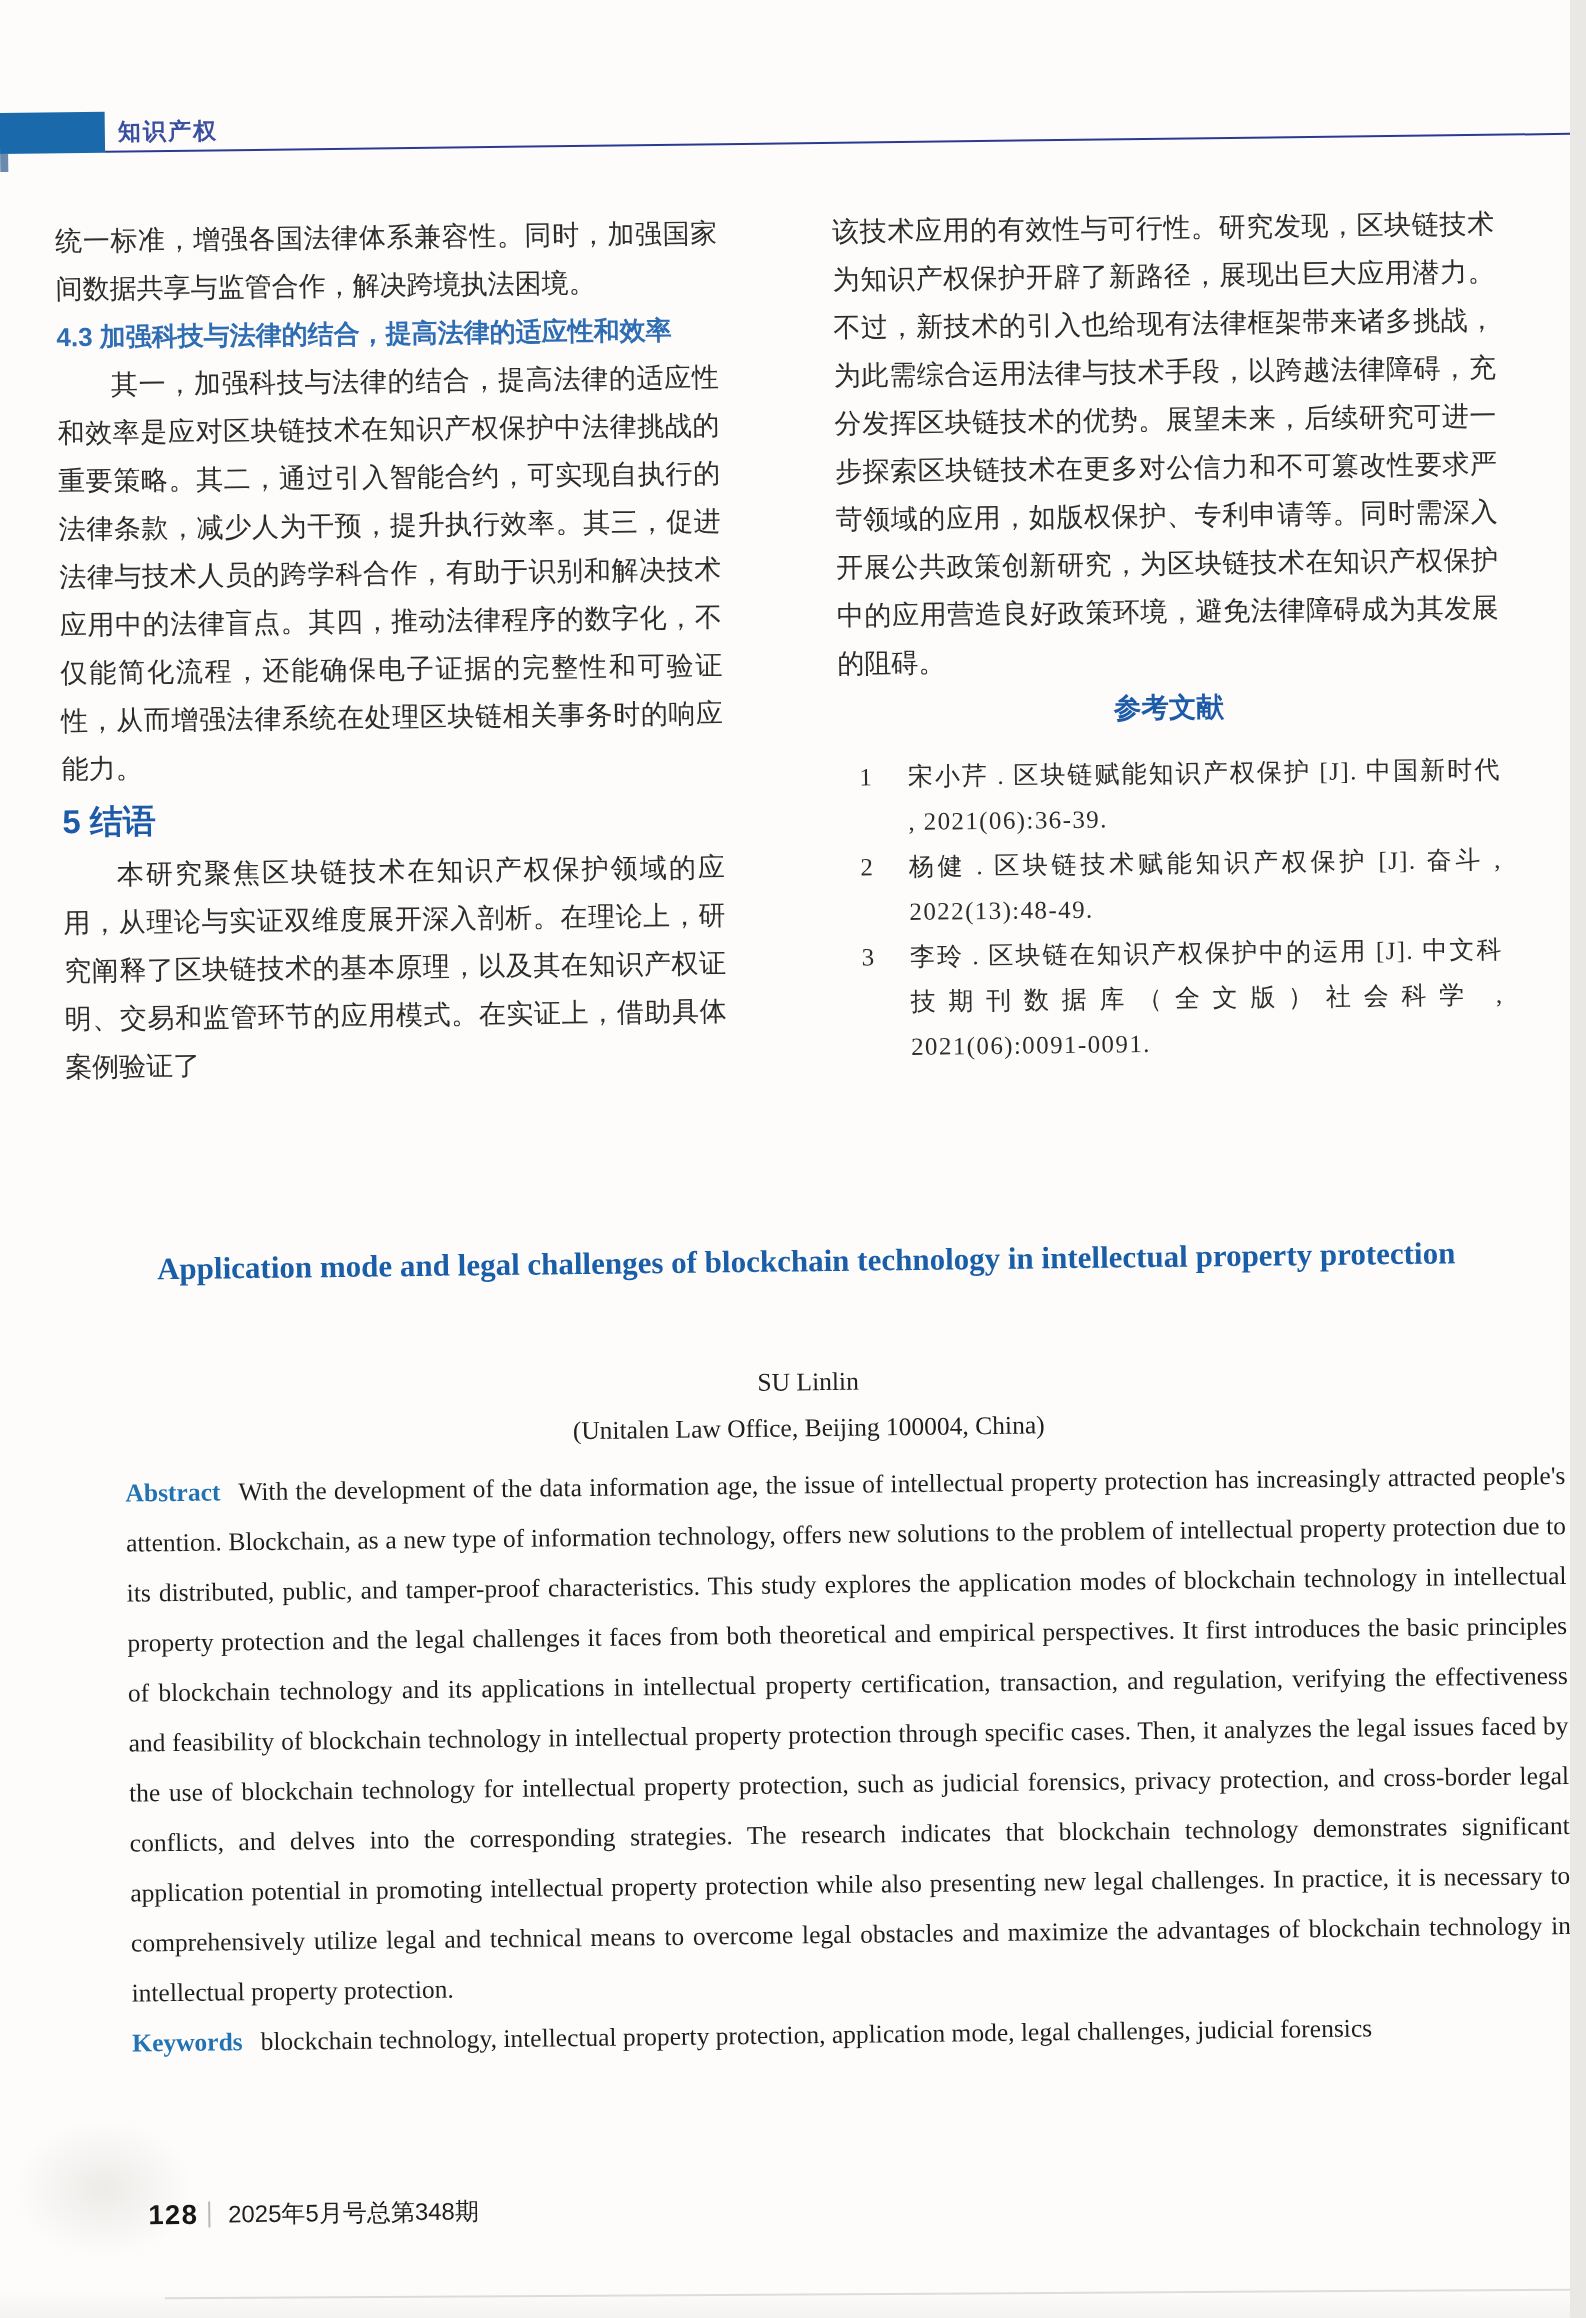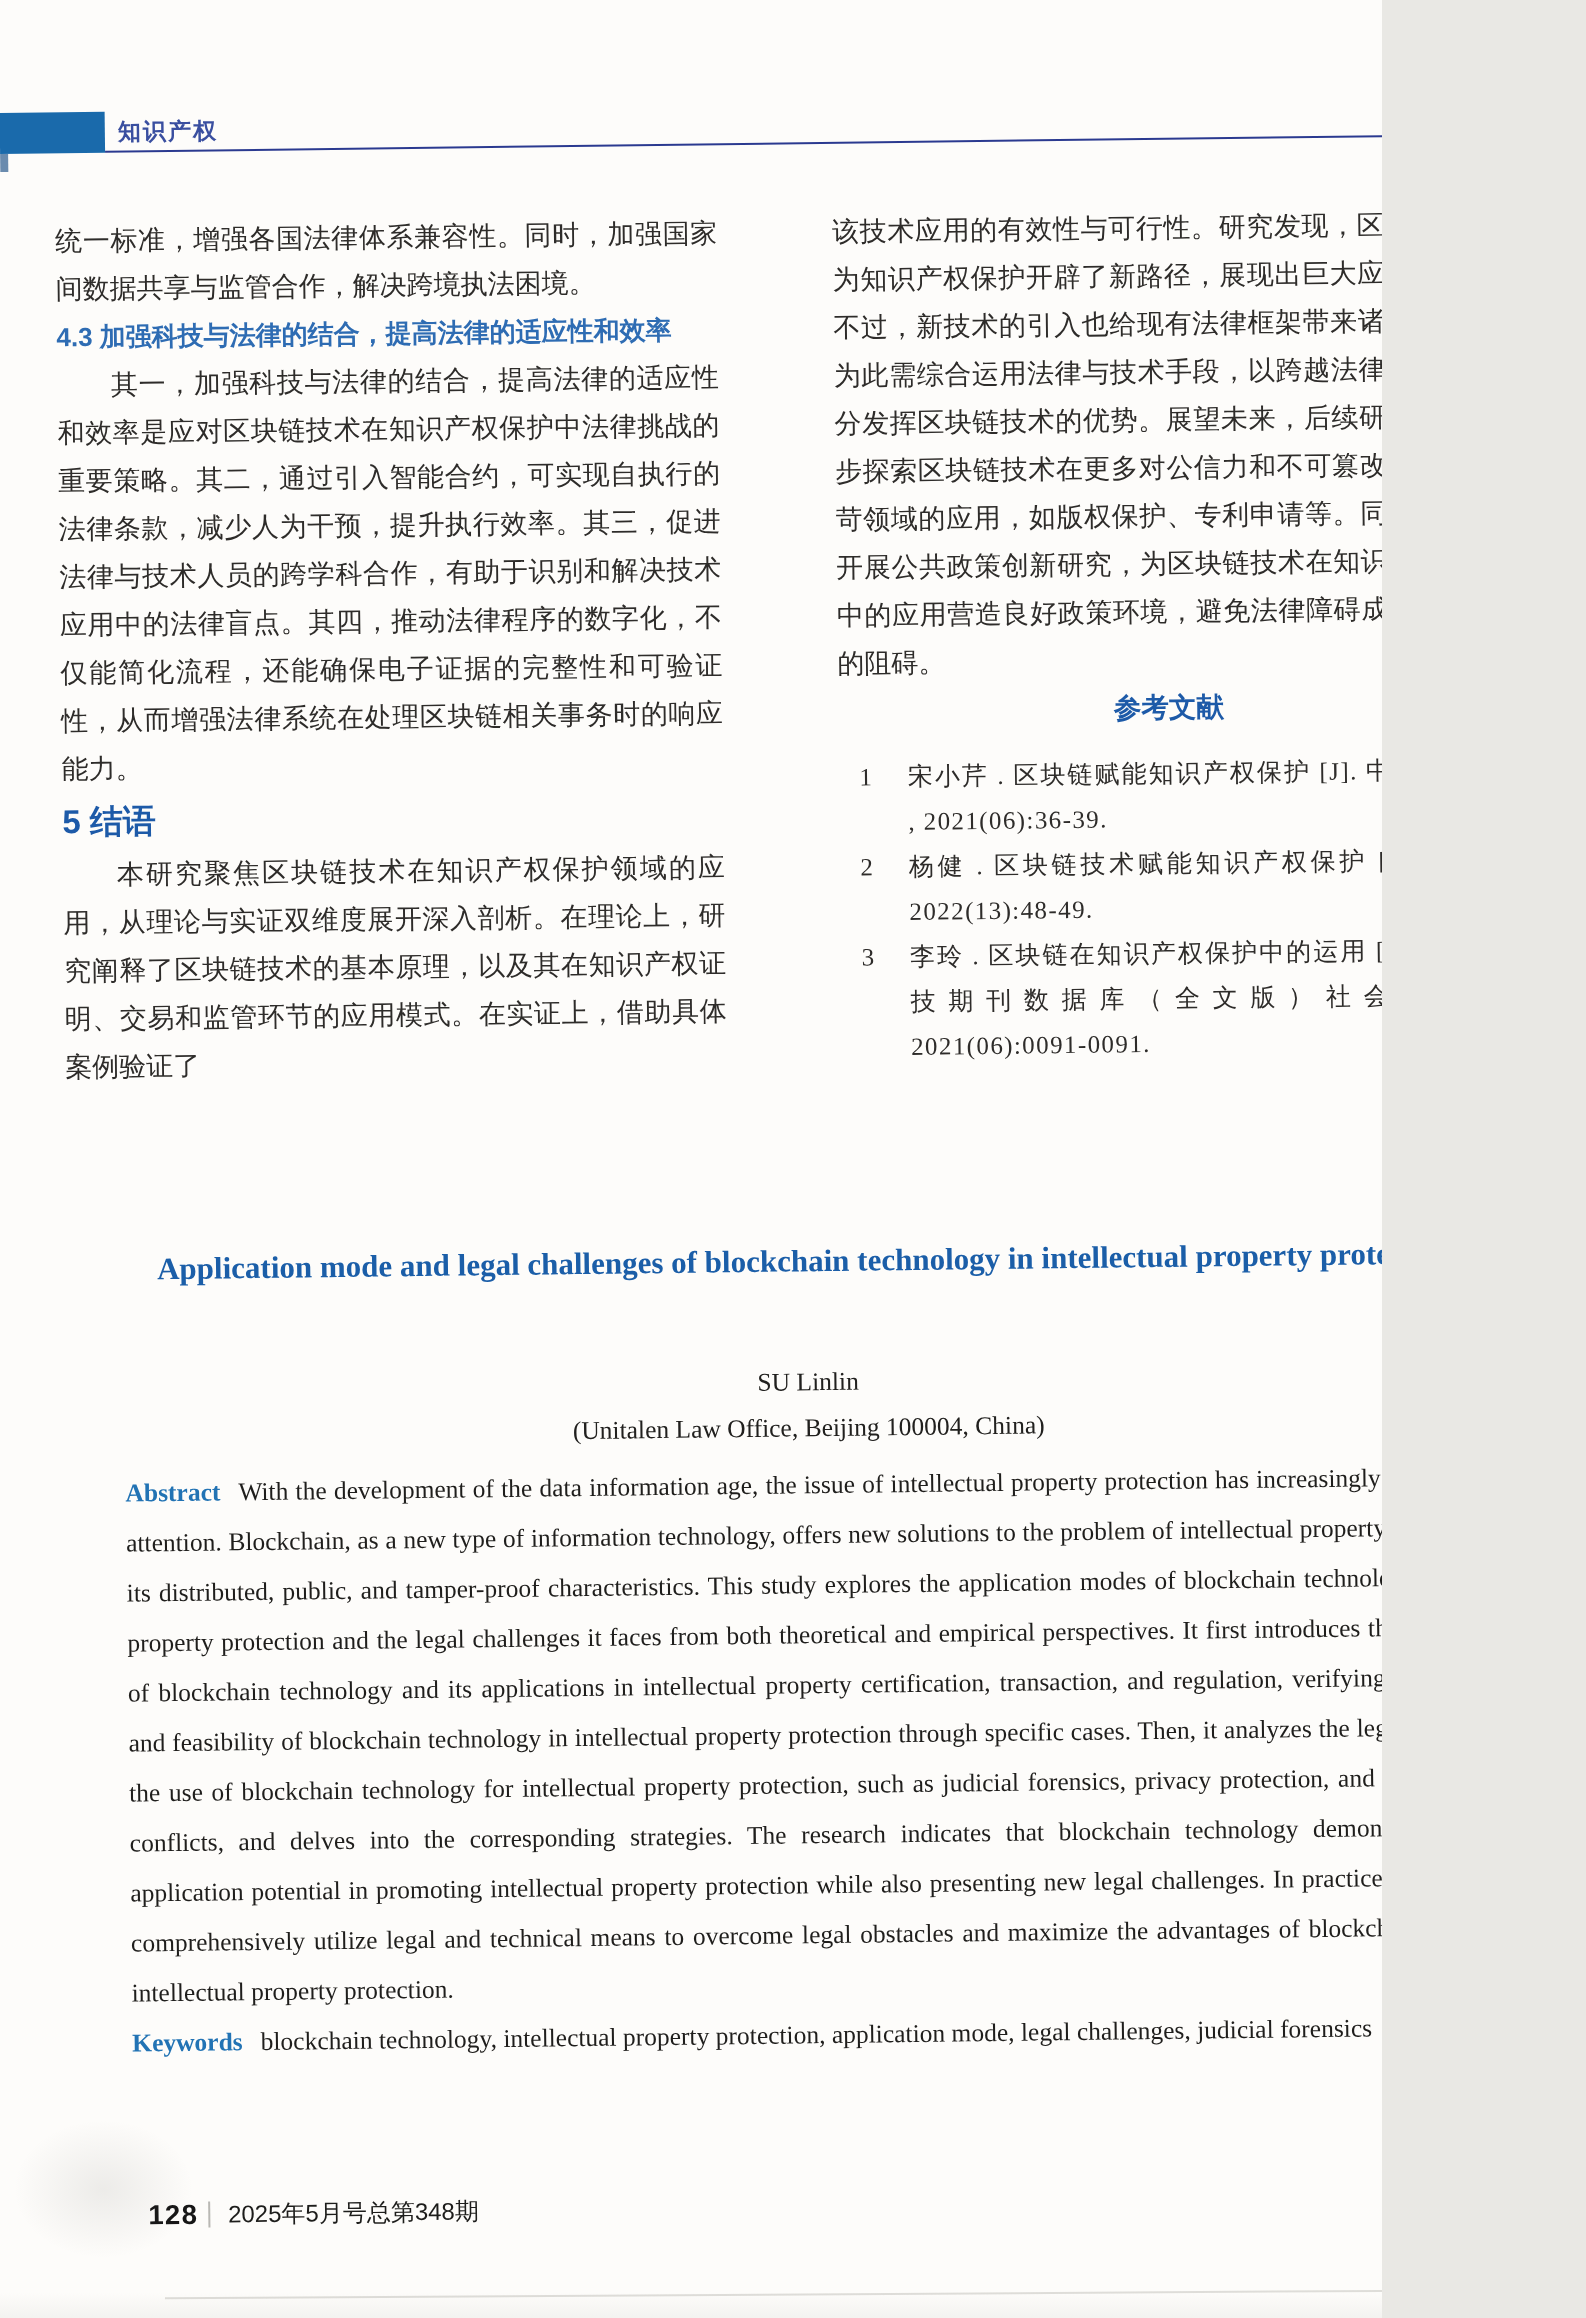--- a/index.html
+++ b/index.html
@@ -1,18 +1,18 @@
 <!DOCTYPE html>
 <html style="font-size:11px"><head>
 <meta charset="utf-8">
 <style>
   html,body{margin:0;padding:0;background:#e9e8e4;}
   .page{
     position:relative;
-    width:1382px;height:2319px;
+    width:1570px;height:2319px;
     background:#fdfcfa;
     overflow:hidden;
     font-family:"Liberation Serif","DejaVu Serif",serif;
     color:#2e2c2a;
   }
   .tilt{
     position:absolute;left:0;top:0;width:1586px;height:2319px;
     transform:rotate(-0.7deg);
     transform-origin:83px 145px;
   }

